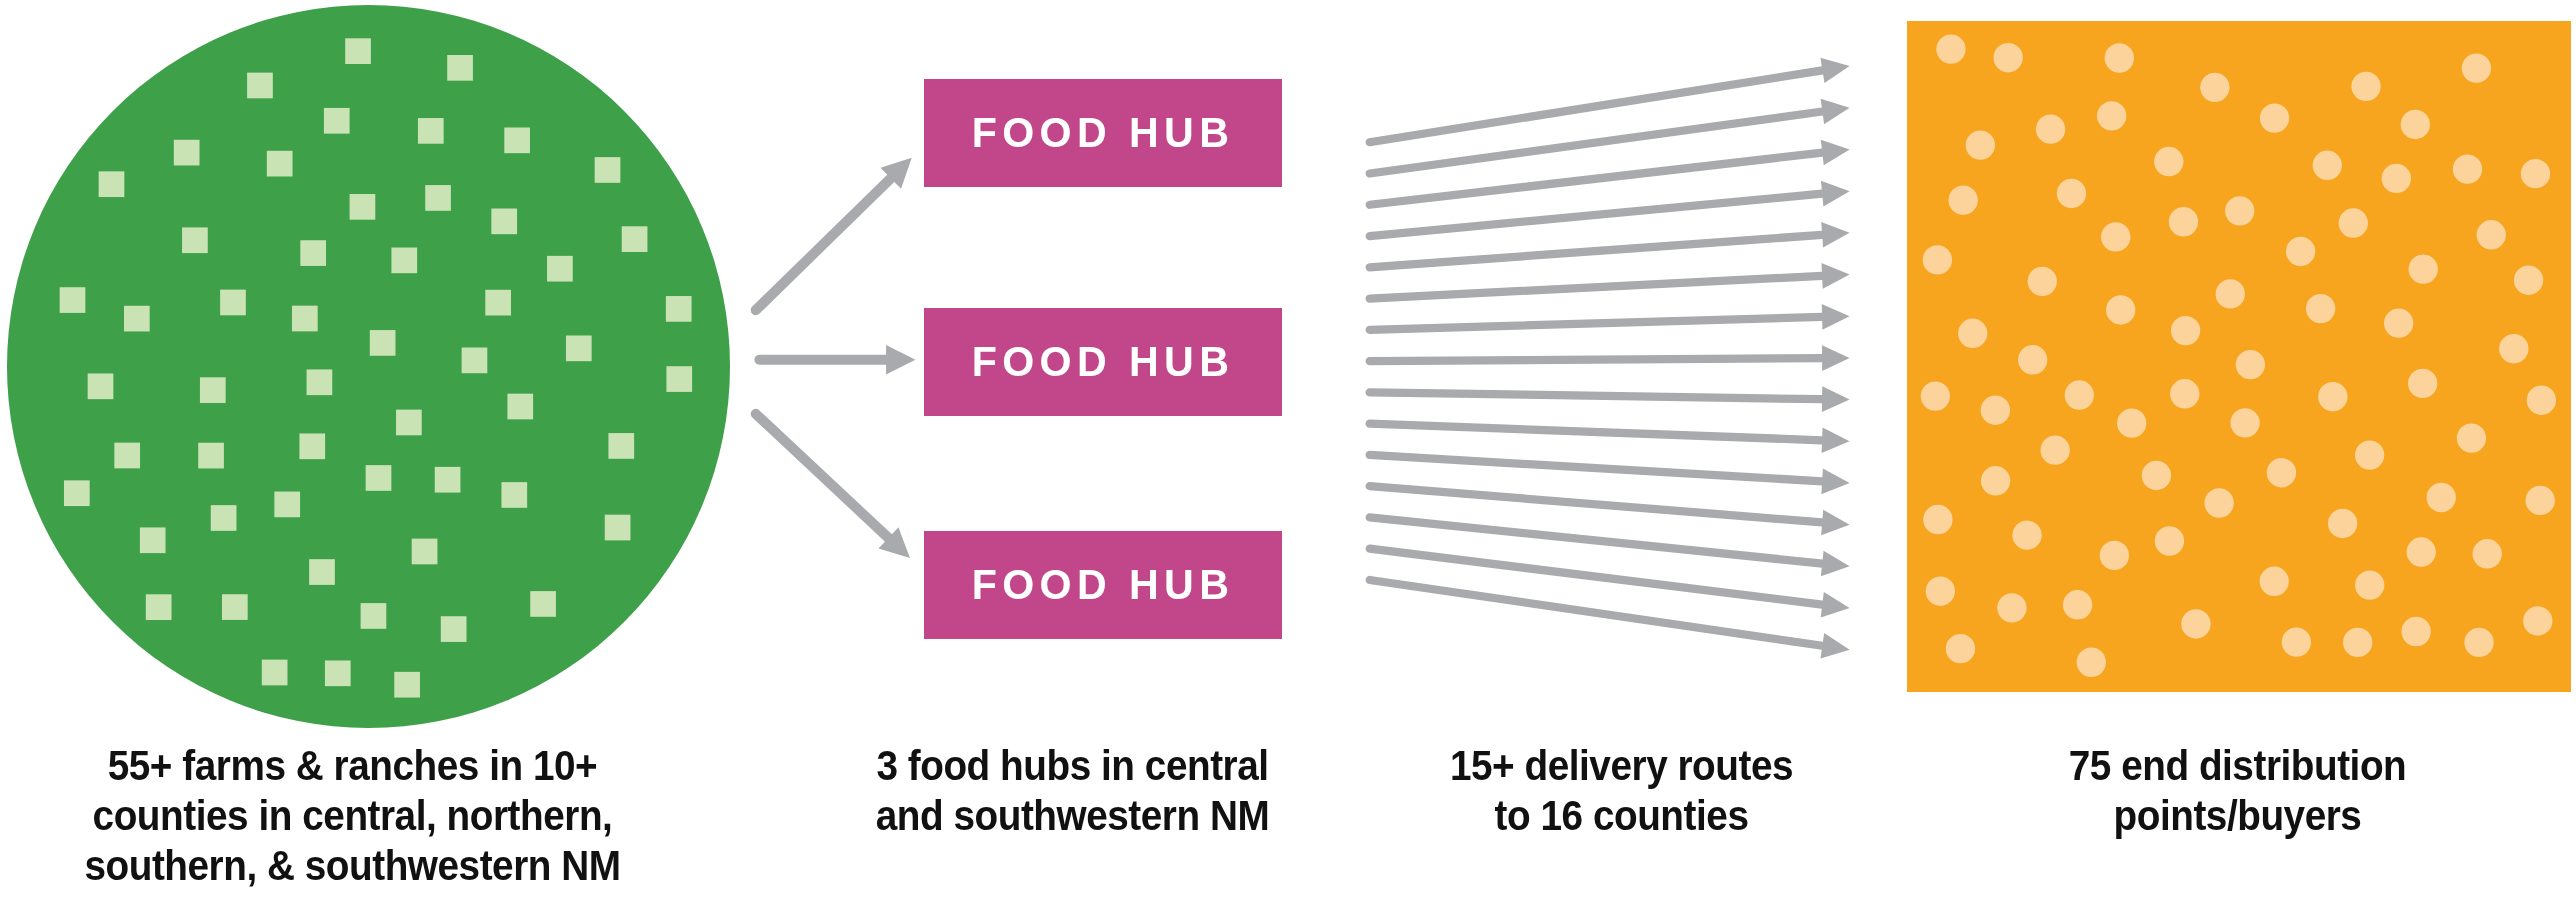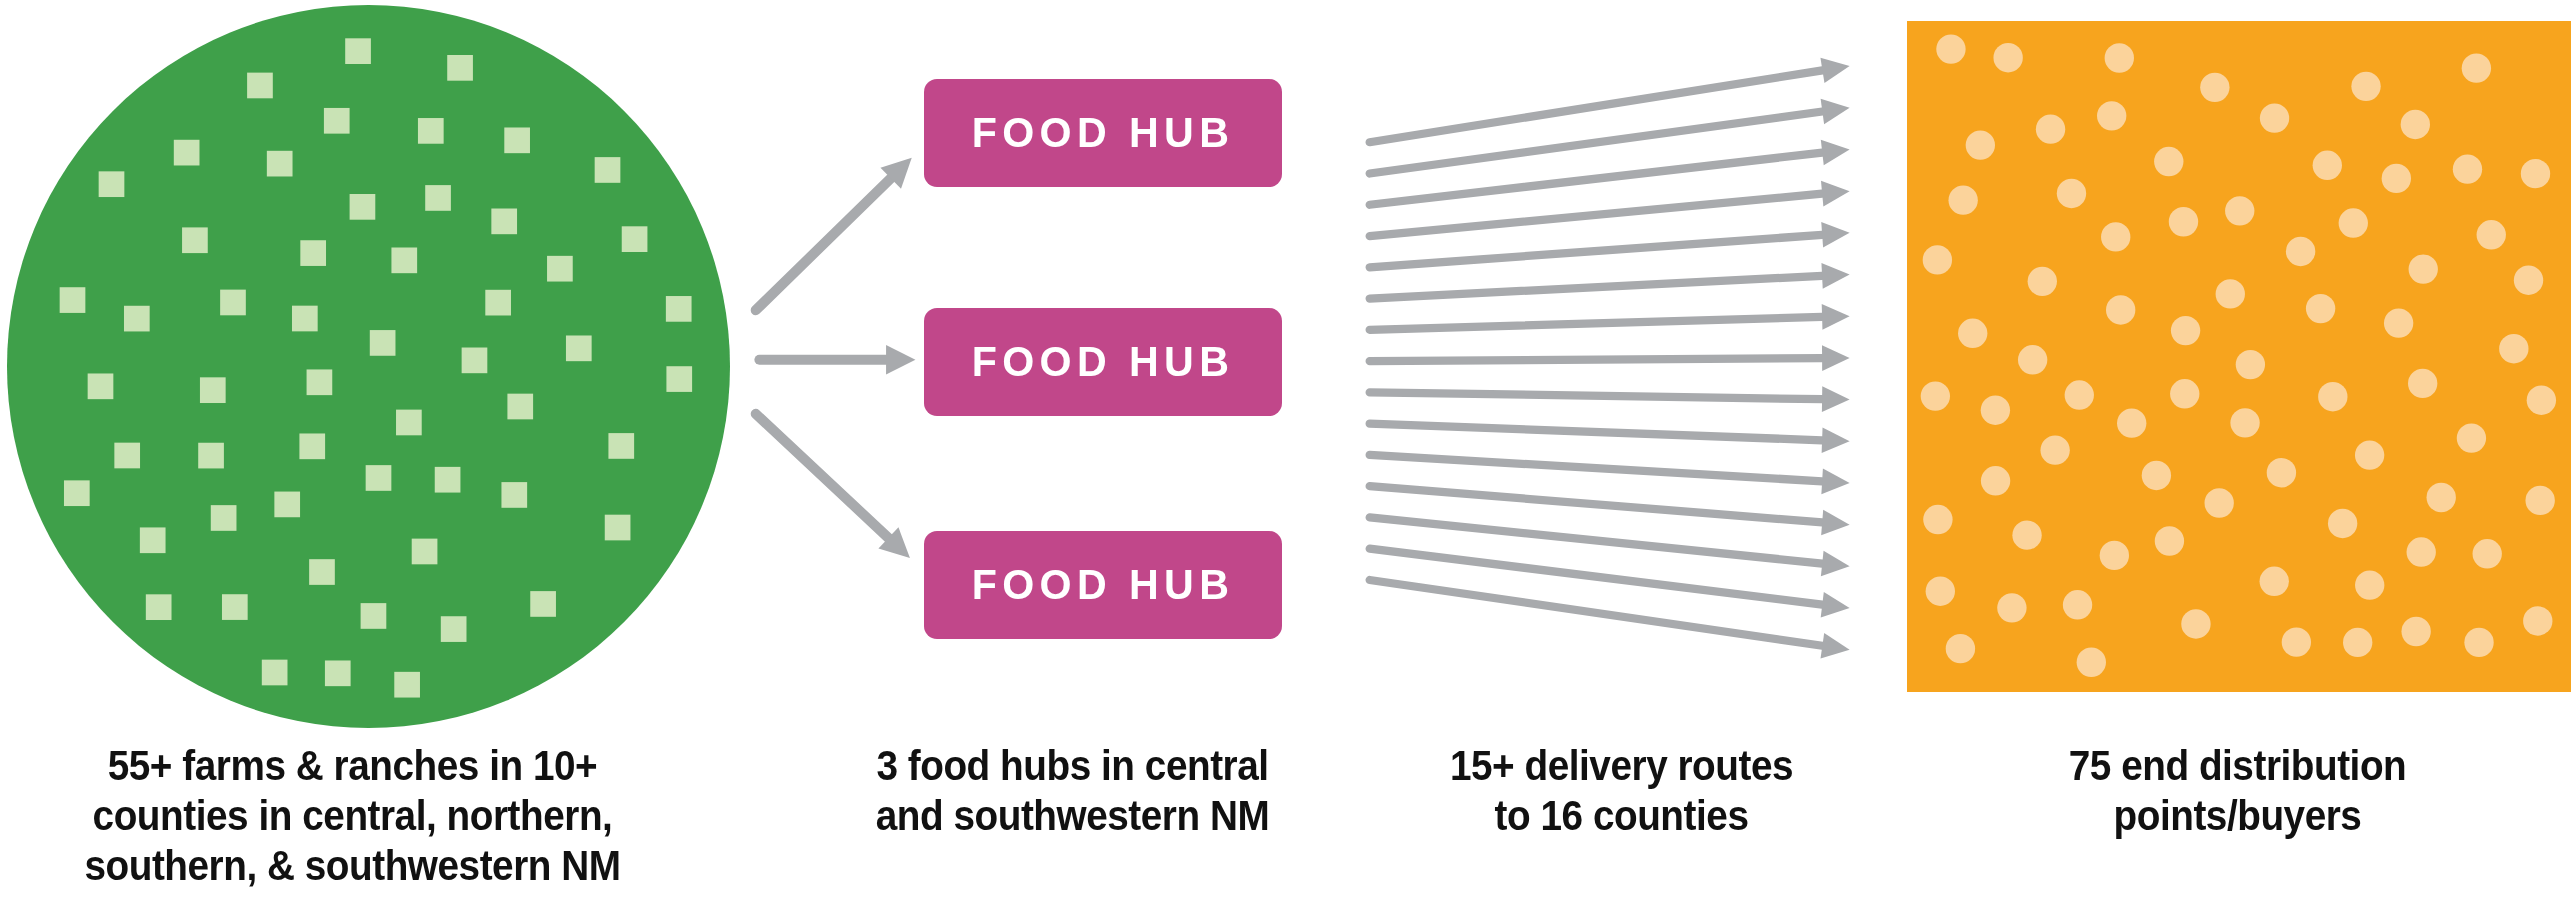--- a/index.html
+++ b/index.html
@@ -15,21 +15,21 @@
     font-family:"Liberation Sans","DejaVu Sans",sans-serif;
   }
   .farms-circle{
     position:absolute; left:7.3px; top:4.6px; width:723px; height:723px;
     border-radius:50%; background:var(--green,#3FA04A);
   }
   .farms-circle svg{position:absolute; left:0; top:0;}
   .hub-box{
     position:absolute; left:924px; width:358px; height:108px;
     background:var(--magenta,#C1478A);
-    display:flex; align-items:center; justify-content:center;border-radius:13px;
+    display:flex; align-items:center; justify-content:center;
   }
   .hub-box.h1{top:79px;} .hub-box.h2{top:308px;} .hub-box.h3{top:531px;}
   .hub-label{
     color:var(--white,#fff); font-weight:bold; font-size:42px;
     letter-spacing:5.5px; white-space:nowrap; transform:scaleX(0.98);
   }
   .buyers-square{
     position:absolute; left:1907px; top:21px; width:664px; height:671px;
     background:var(--orange,#F7A41E);
   }

